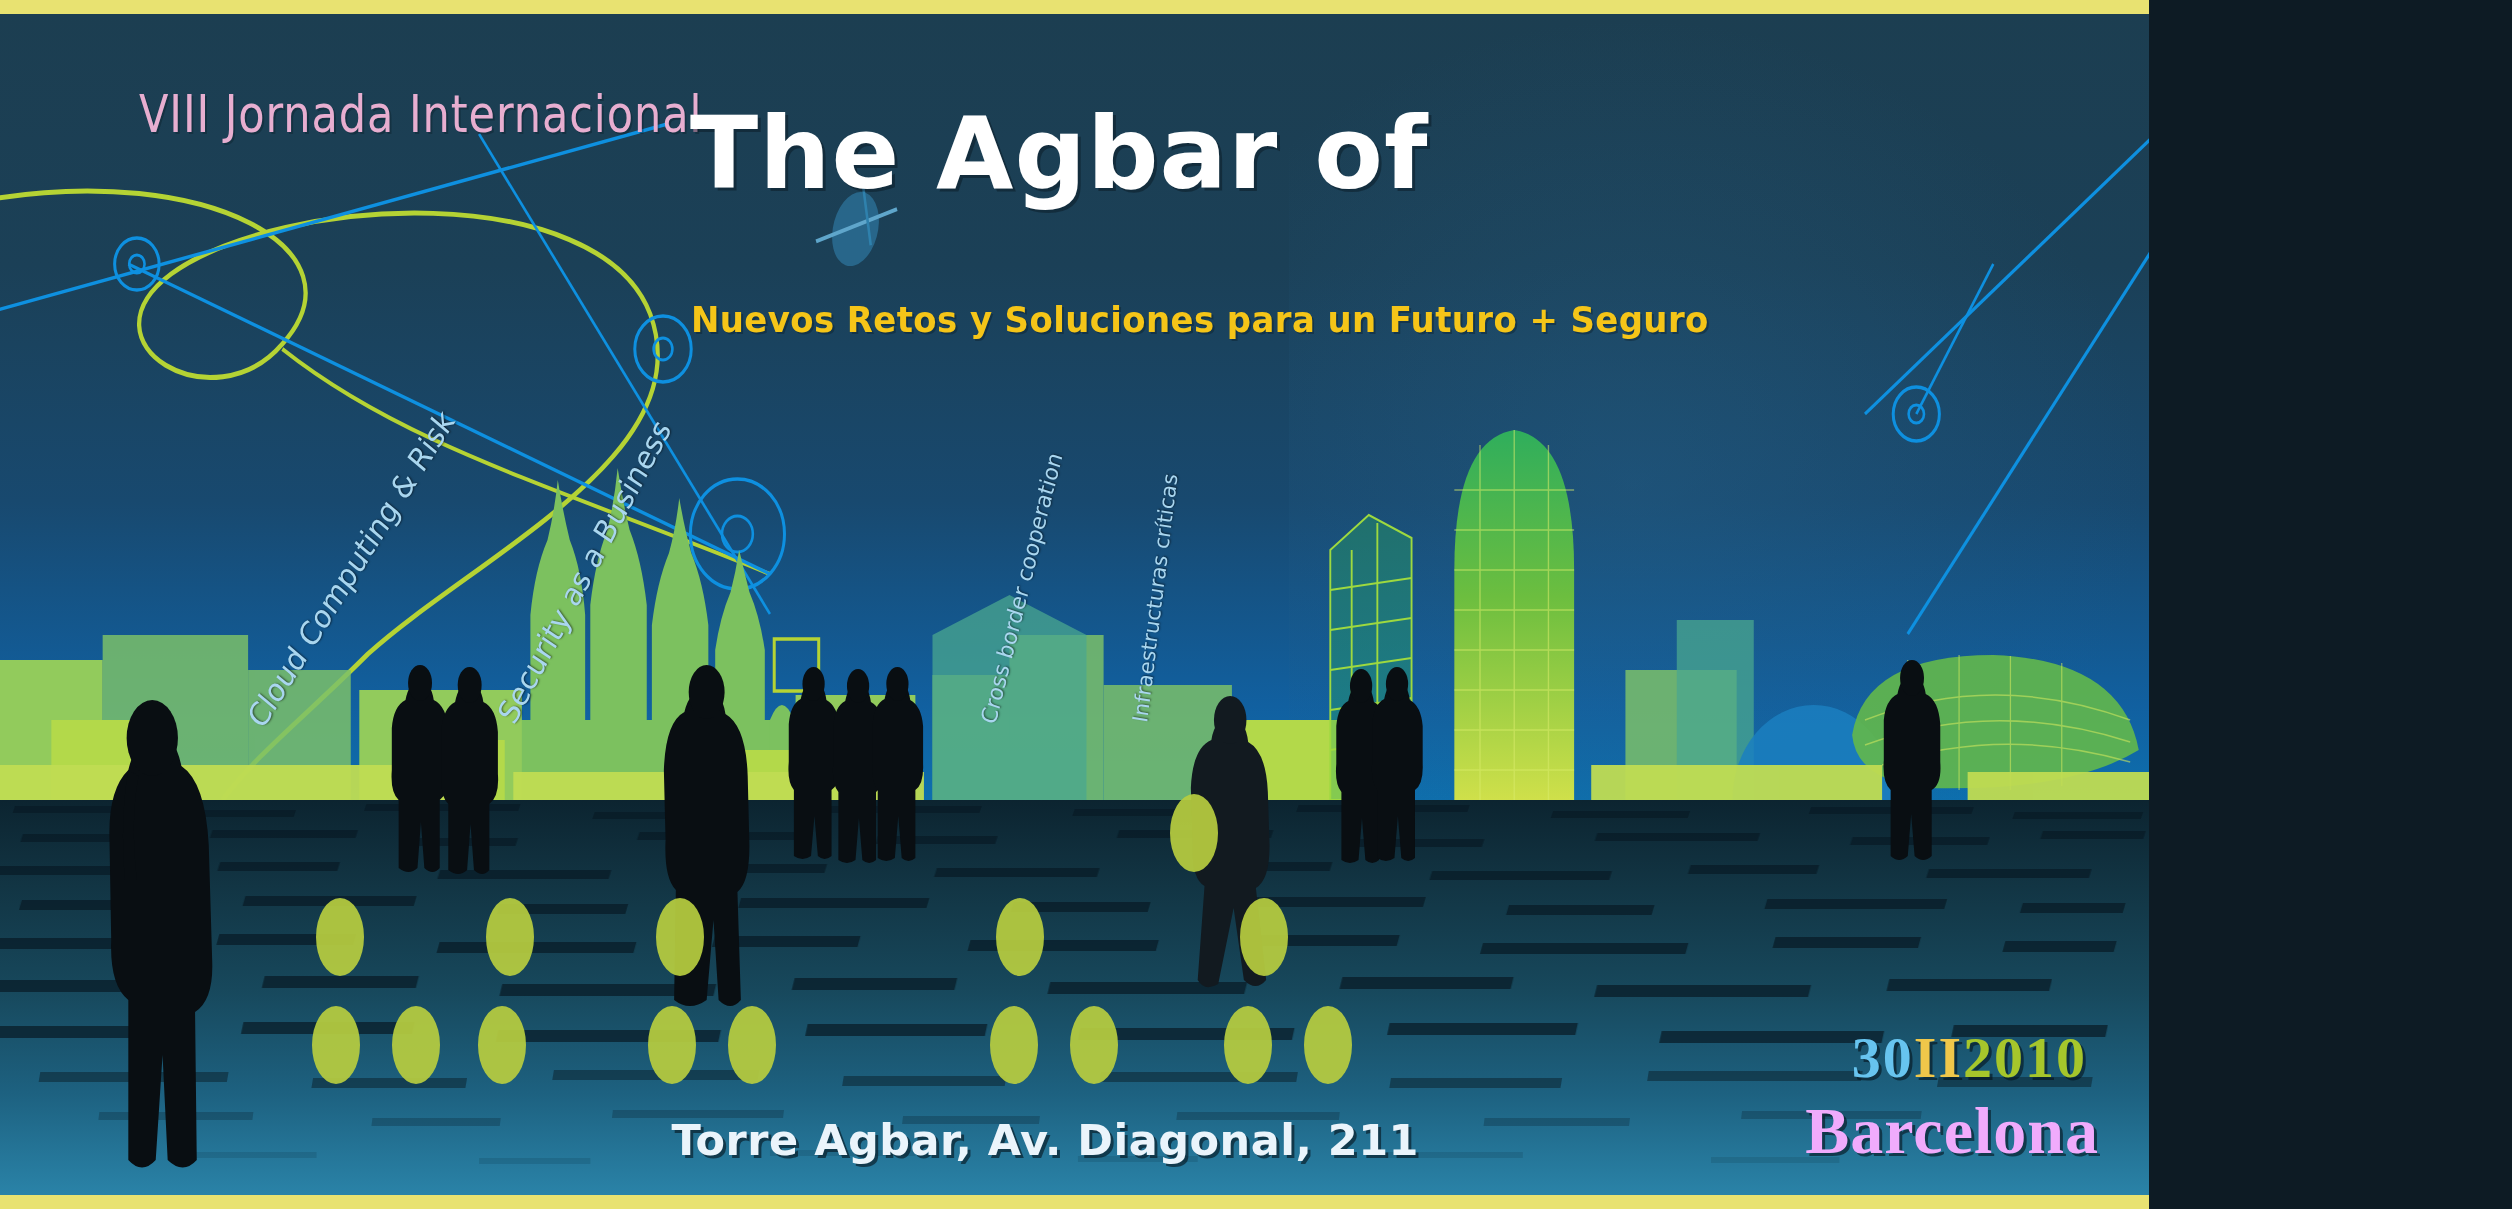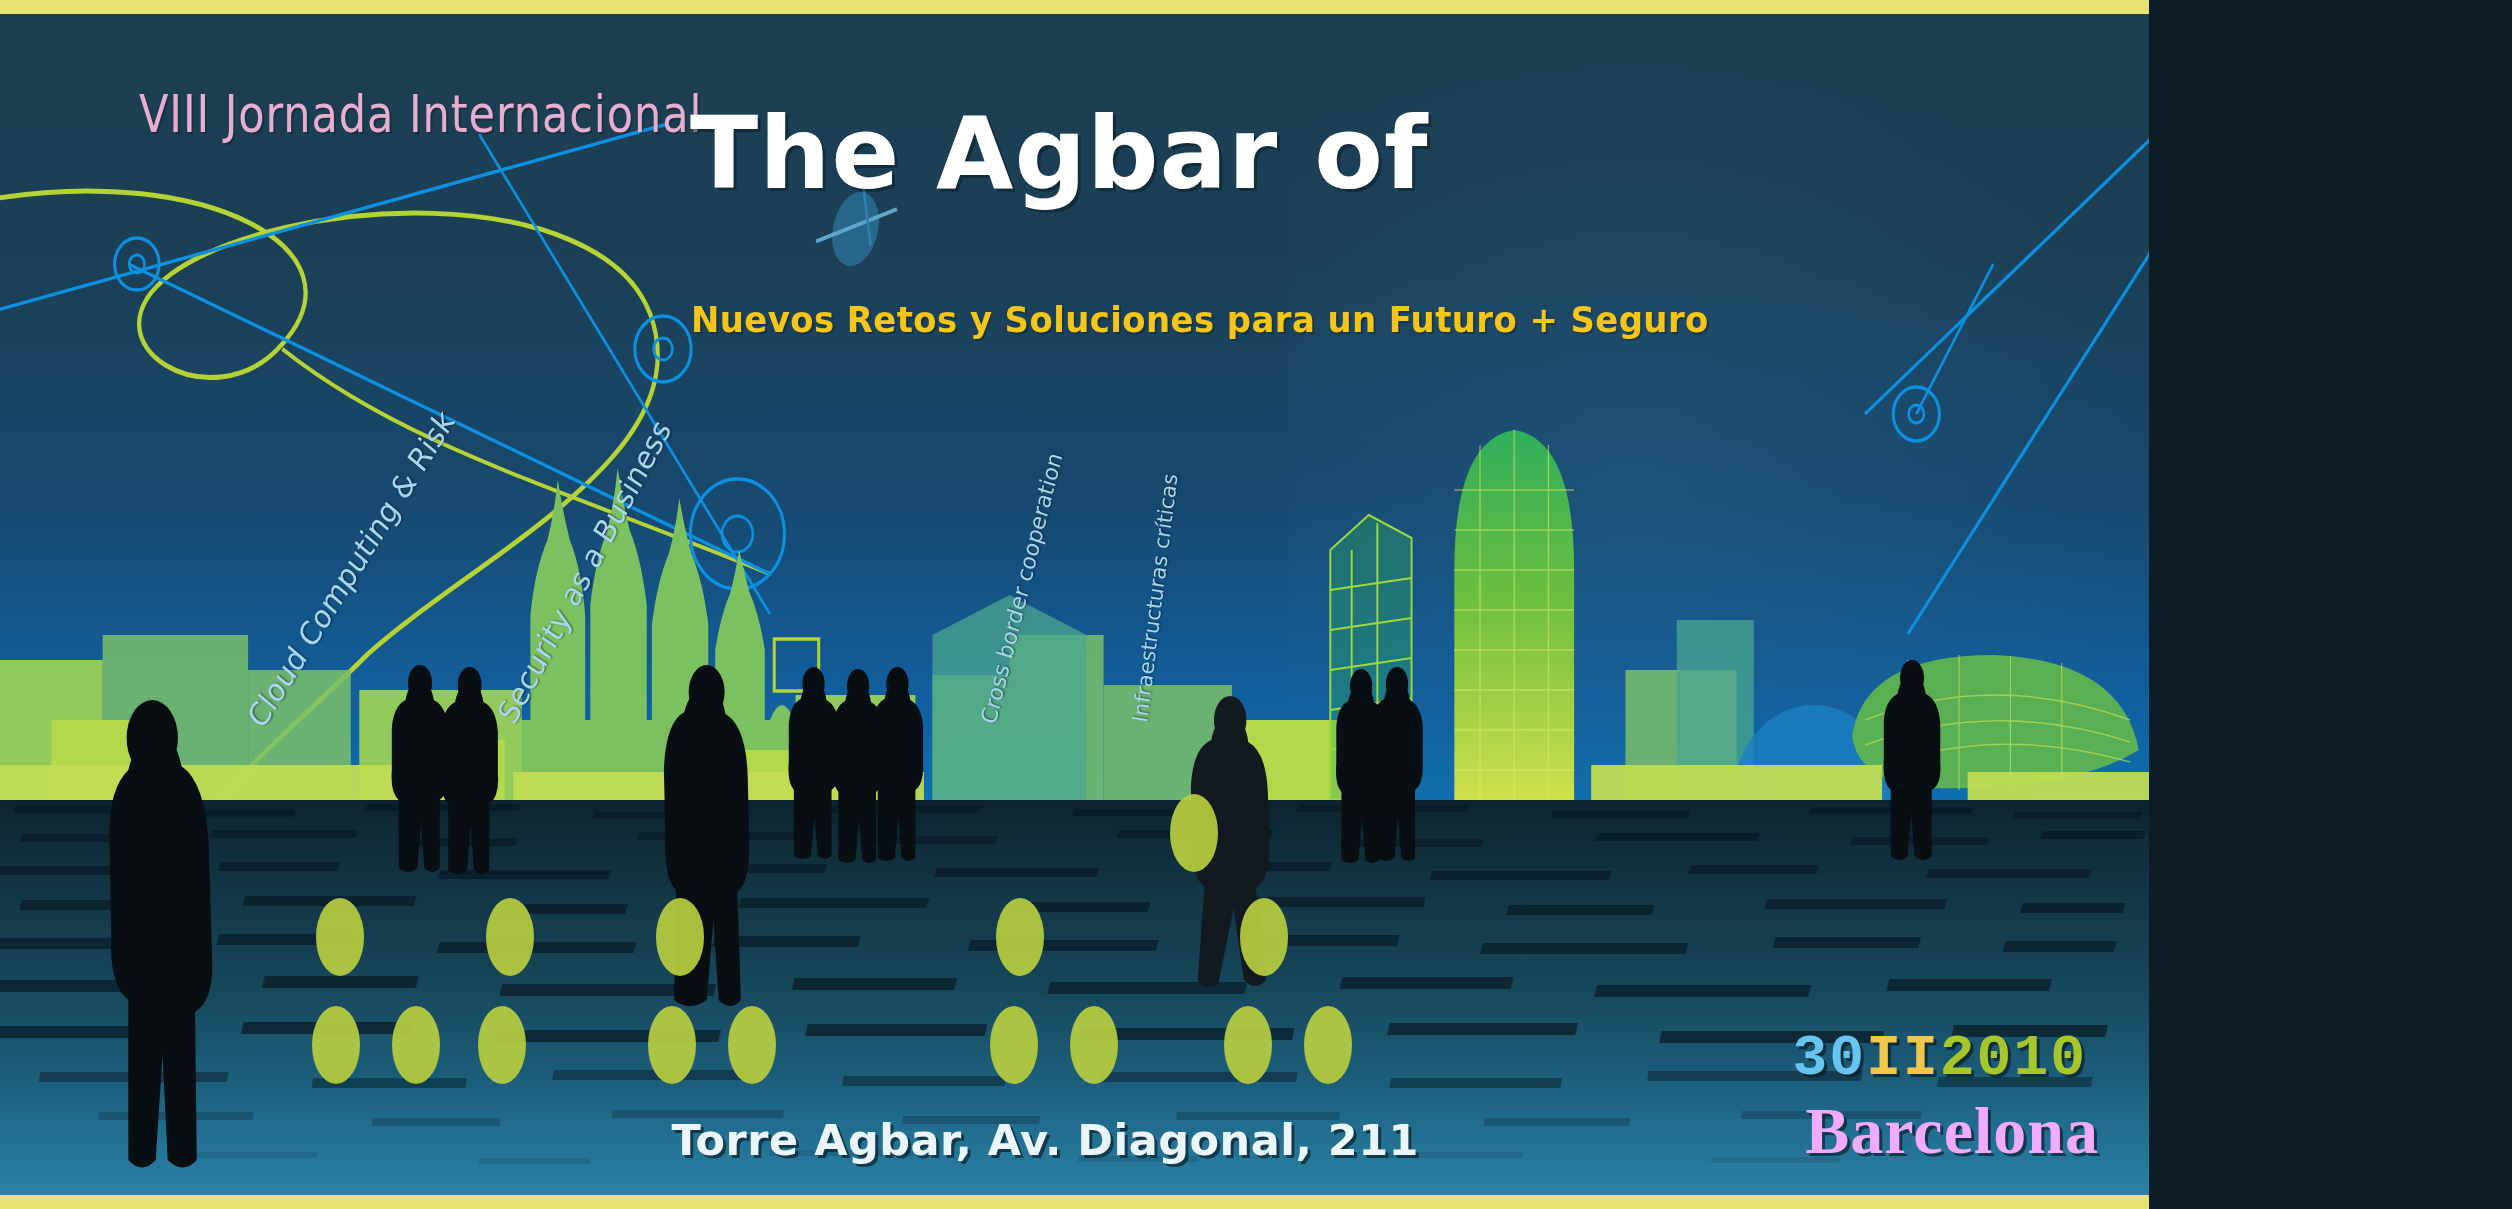--- a/index.html
+++ b/index.html
@@ -110,21 +110,21 @@
   .venue{
     position:absolute;right:730px;bottom:44px;z-index:35;
     color:#eaf4fb;
     font-family:"DejaVu Sans", sans-serif;
     font-weight:700;
     font-size:43px;letter-spacing:.5px;white-space:nowrap;
     text-shadow:3px 3px 0 rgba(5,18,26,.6);
   }
   .datebox{
     position:absolute;right:62px;bottom:118px;z-index:35;
-    font-family:Liberation Mono, monospace;
+    font-family:Liberation Serif, serif;
     font-weight:700;
     font-size:58px;letter-spacing:2px;white-space:nowrap;
     text-shadow:3px 3px 0 rgba(5,18,26,.6);
     margin-top:40px;
   }
   .datebox .d-day{color:#67c4ef;}
   .datebox .d-month{color:#f0c74a;}
   .datebox .d-year{color:#a6c62b;}
   .city{
     position:absolute;right:50px;bottom:40px;z-index:35;

